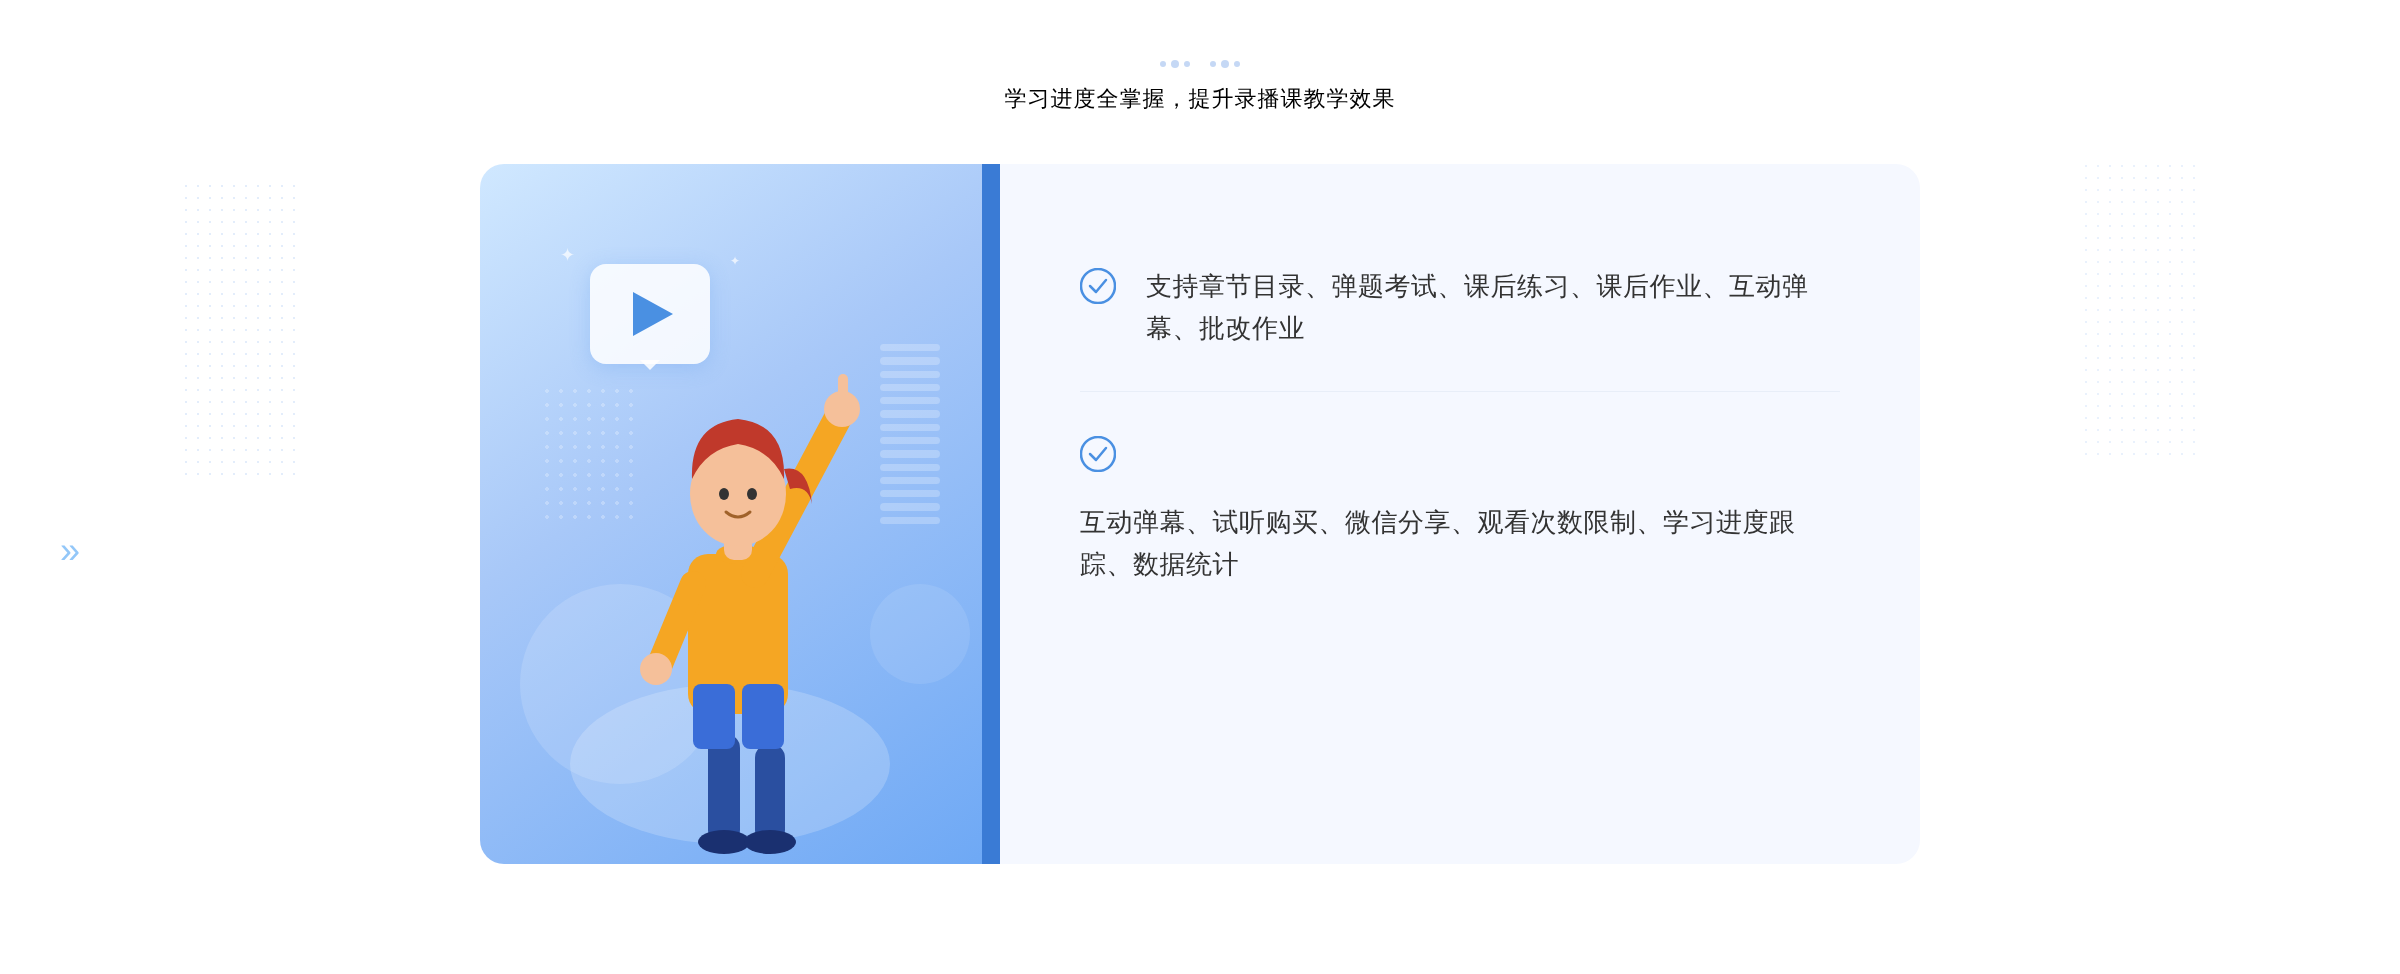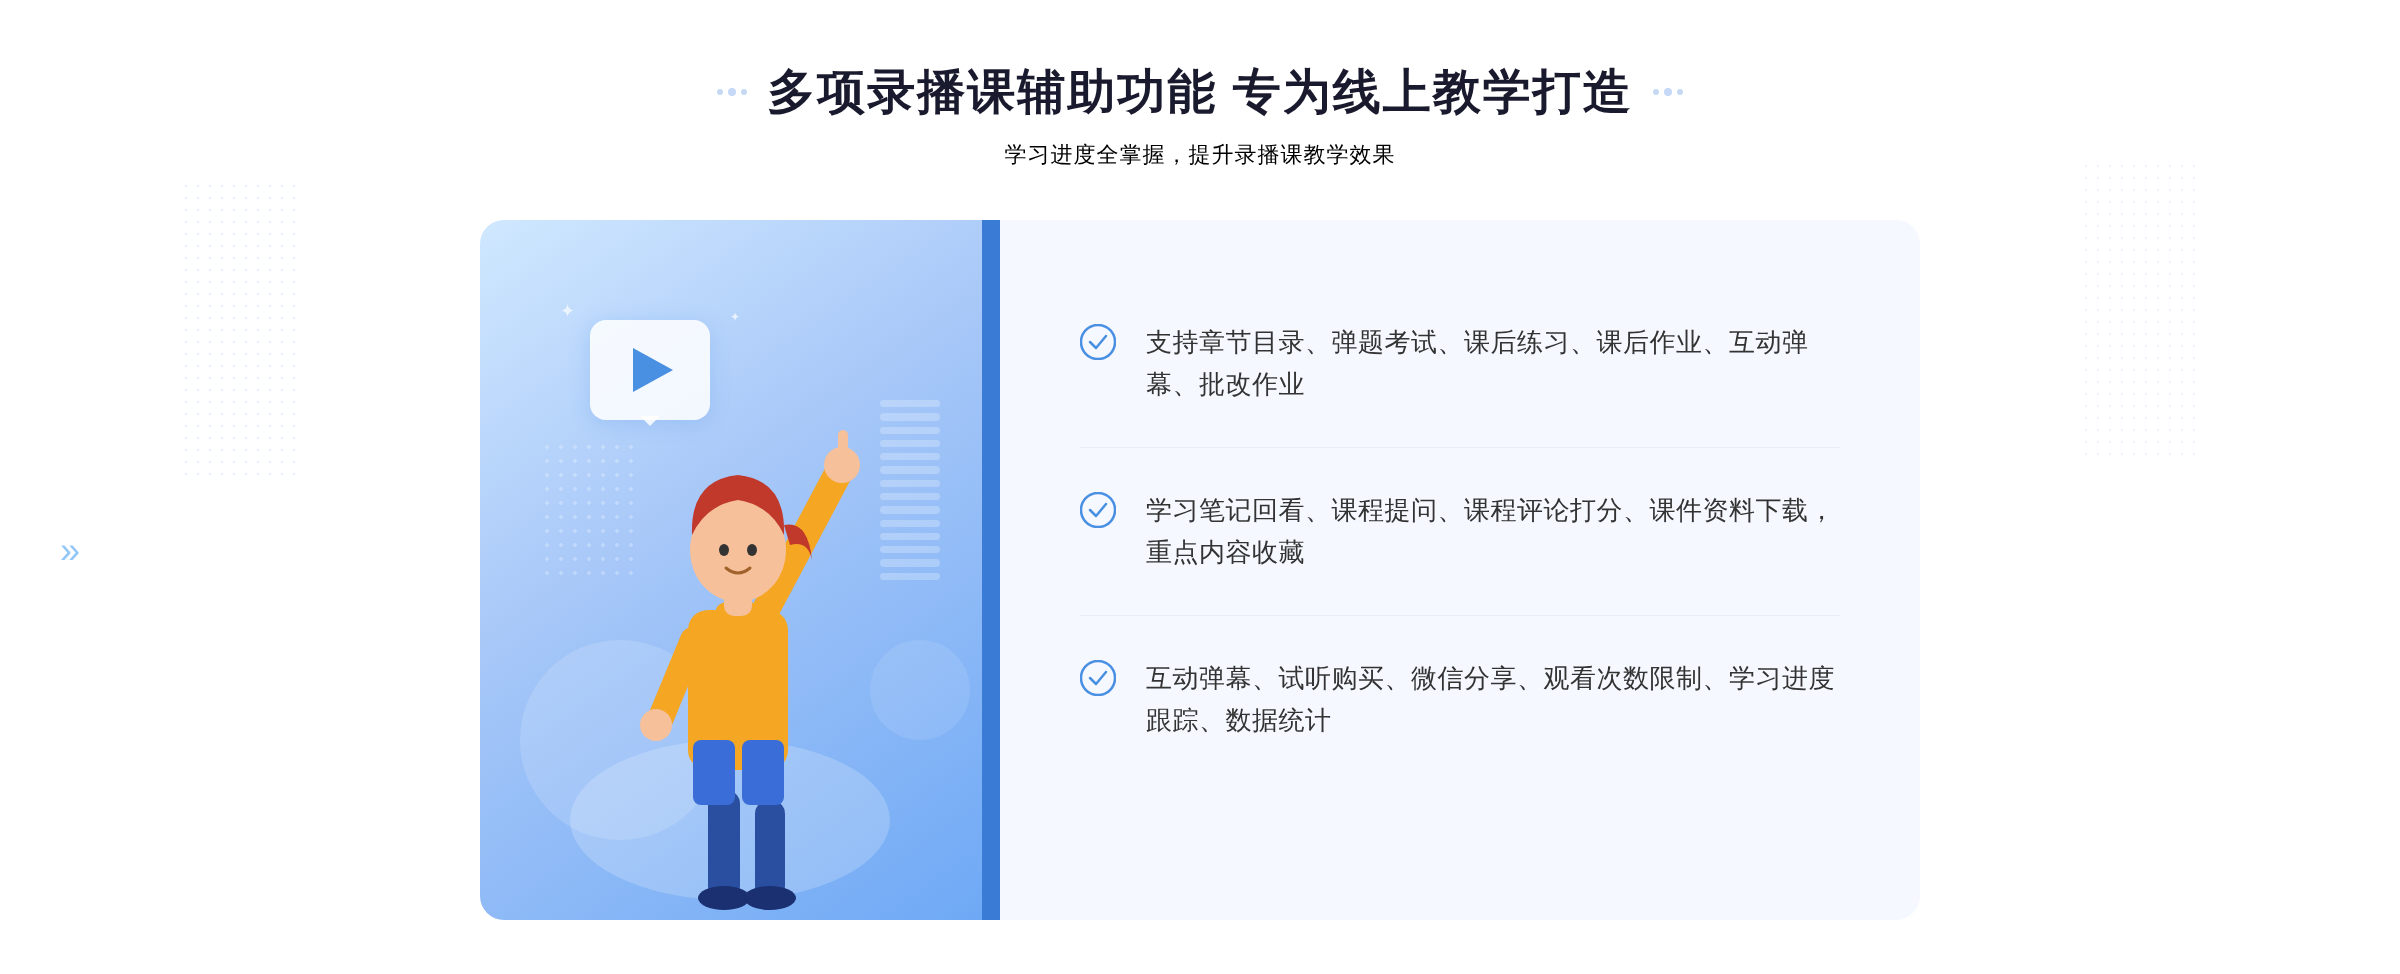--- a/index.html
+++ b/index.html
@@ -246,20 +246,21 @@
     .feature-item {
       display: flex;
       align-items: flex-start;
       padding: 42px 0;
       border-bottom: 1px solid #e8eef8;
       gap: 30px;
     }
 
     .feature-item:last-child {
       border-bottom: none;
+      flex-direction: column;
     }
 
     .feature-check-icon {
       width: 36px;
       height: 36px;
       flex-shrink: 0;
       margin-top: 2px;
     }
 
     .feature-check-icon svg {
@@ -285,21 +286,20 @@
   <div class="dots-right"></div>
   <div class="arrow-left">»</div>
 
   <div class="header-section">
     <div class="header-decorators">
       <div class="decorator-dots">
         <span></span>
         <span></span>
         <span></span>
       </div>
-      <h1 class="main-title">多项录播课辅助功能 专为线上教学打造</h1>
       <div class="decorator-dots">
         <span></span>
         <span></span>
         <span></span>
       </div>
     </div>
     <p class="sub-title">学习进度全掌握，提升录播课教学效果</p>
   </div>
 
   <div class="content-area">
@@ -386,29 +386,20 @@
       <div class="feature-item">
         <div class="feature-check-icon">
           <svg viewBox="0 0 36 36" xmlns="http://www.w3.org/2000/svg">
             <circle cx="18" cy="18" r="17" fill="none" stroke="#4a90e2" stroke-width="2.5"></circle>
             <polyline points="10,18 16,24 26,12" fill="none" stroke="#4a90e2" stroke-width="2.5" stroke-linecap="round" stroke-linejoin="round"></polyline>
           </svg>
         </div>
         <span class="feature-text">支持章节目录、弹题考试、课后练习、课后作业、互动弹幕、批改作业</span>
       </div>
 
-      <div class="feature-item">
-        <div class="feature-check-icon">
-          <svg viewBox="0 0 36 36" xmlns="http://www.w3.org/2000/svg">
-            <circle cx="18" cy="18" r="17" fill="none" stroke="#4a90e2" stroke-width="2.5"></circle>
-            <polyline points="10,18 16,24 26,12" fill="none" stroke="#4a90e2" stroke-width="2.5" stroke-linecap="round" stroke-linejoin="round"></polyline>
-          </svg>
-        </div>
-        <span class="feature-text">学习笔记回看、课程提问、课程评论打分、课件资料下载，重点内容收藏</span>
-      </div>
 
       <div class="feature-item">
         <div class="feature-check-icon">
           <svg viewBox="0 0 36 36" xmlns="http://www.w3.org/2000/svg">
             <circle cx="18" cy="18" r="17" fill="none" stroke="#4a90e2" stroke-width="2.5"></circle>
             <polyline points="10,18 16,24 26,12" fill="none" stroke="#4a90e2" stroke-width="2.5" stroke-linecap="round" stroke-linejoin="round"></polyline>
           </svg>
         </div>
         <span class="feature-text">互动弹幕、试听购买、微信分享、观看次数限制、学习进度跟踪、数据统计</span>
       </div>

